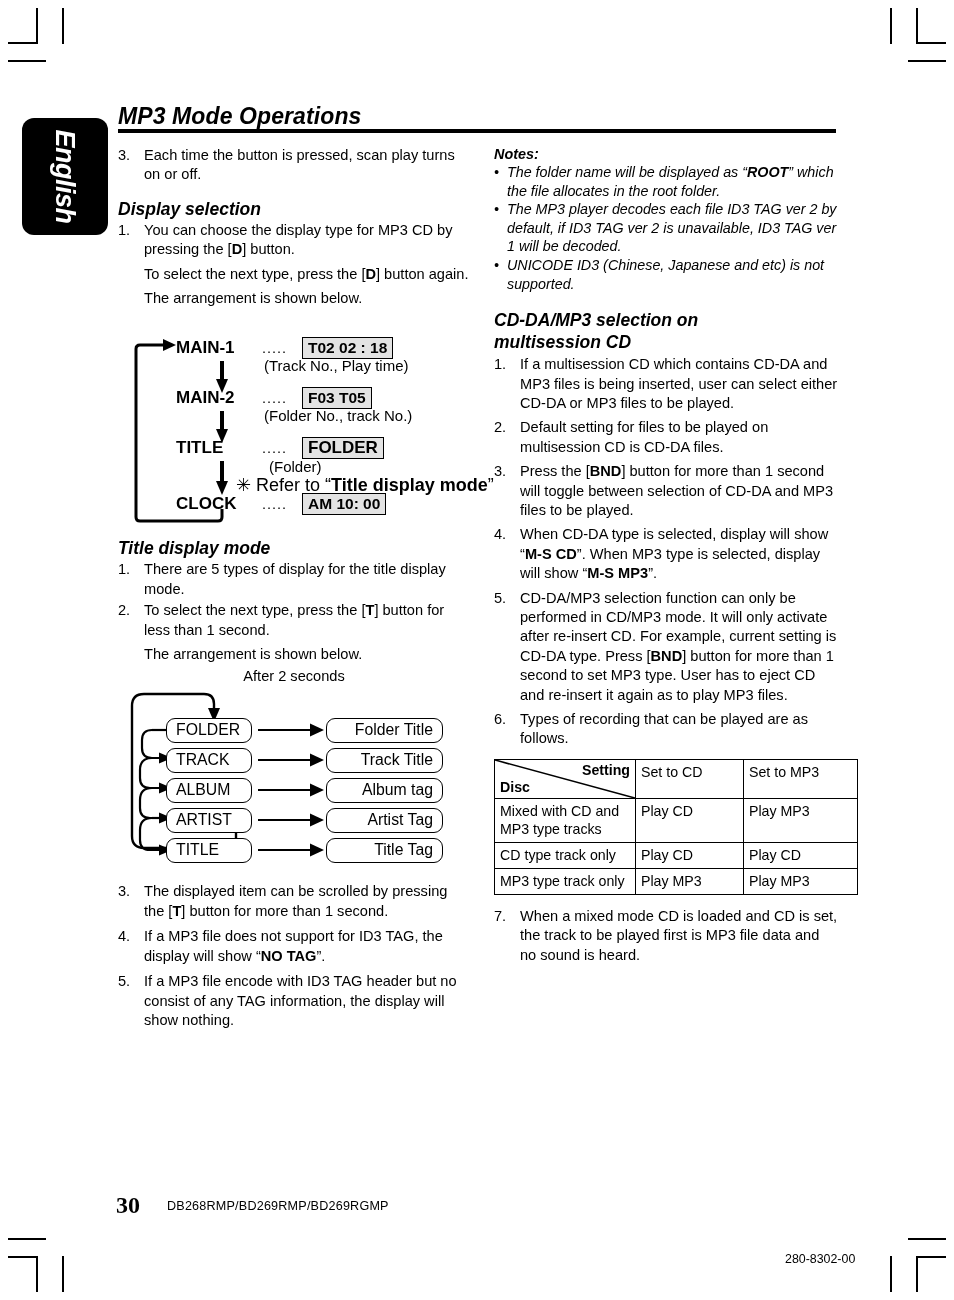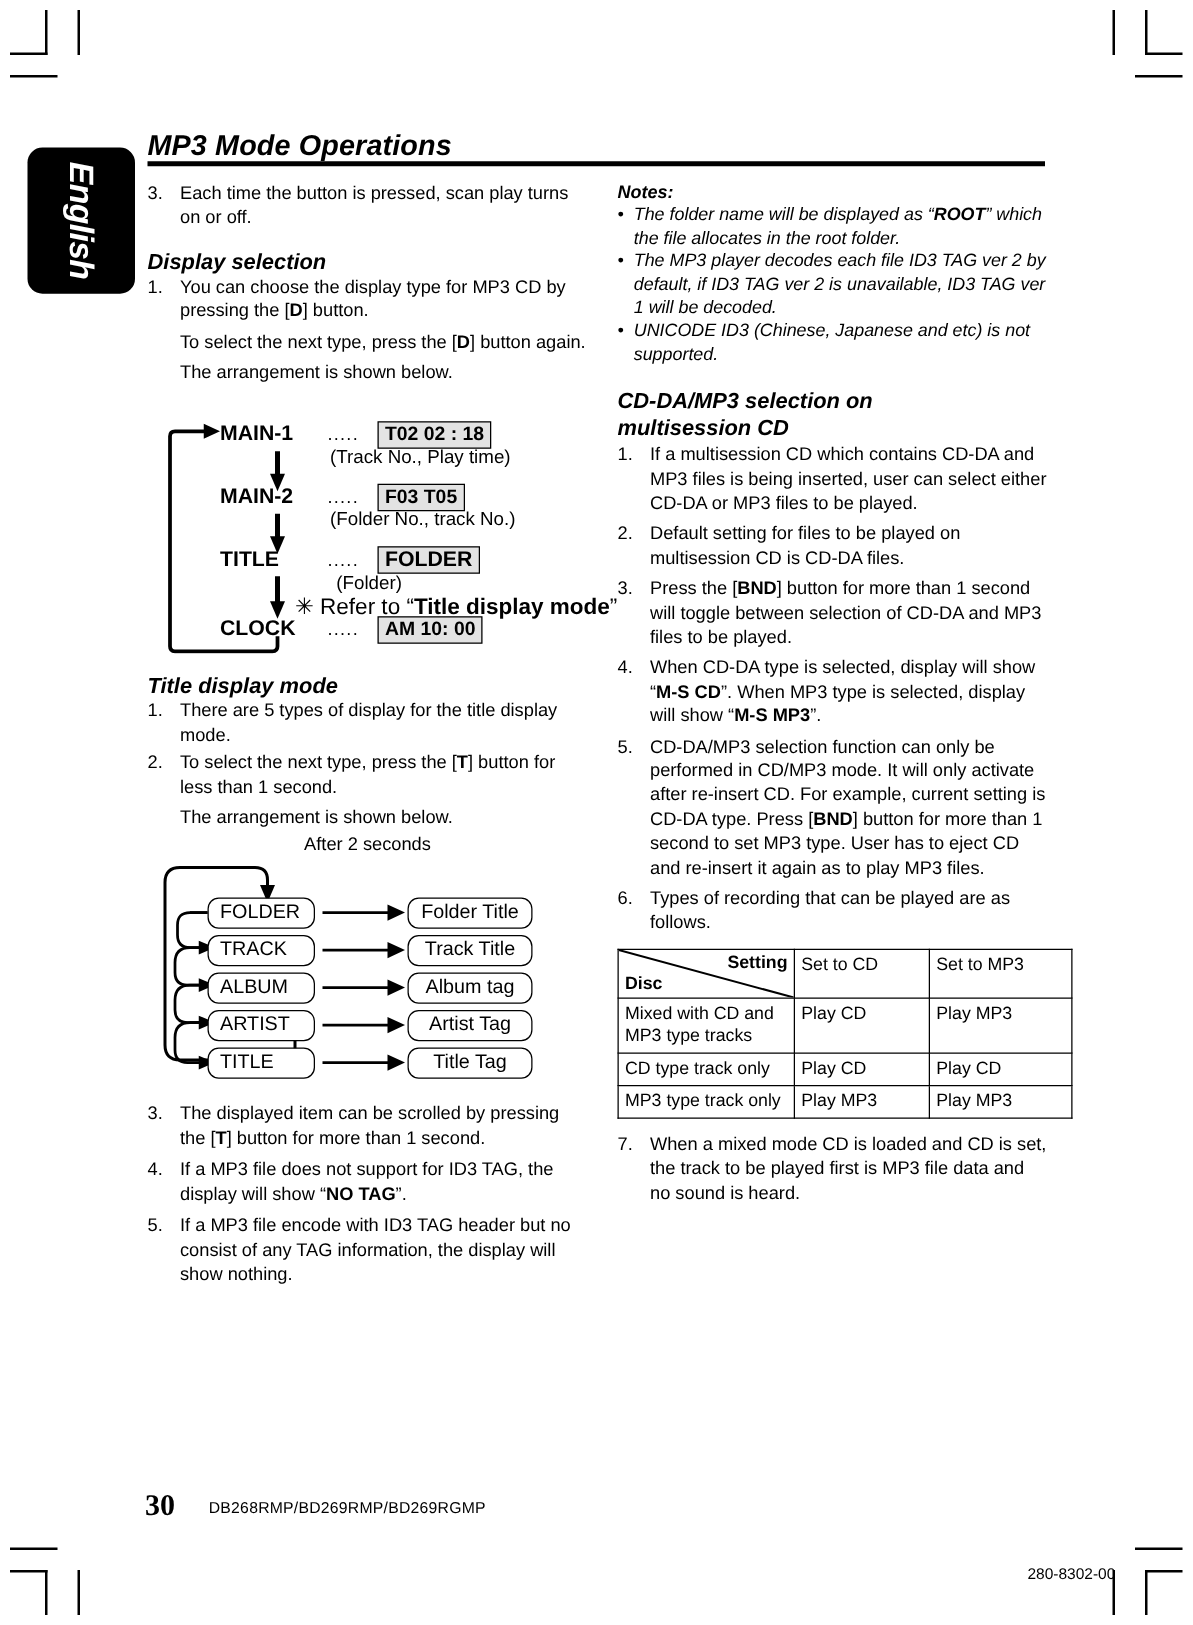--- a/index.html
+++ b/index.html
@@ -188,21 +188,21 @@
     border: 1.6px solid #000;
     border-radius: 9px;
     background: #fff;
     font-size: 15.8px;
     line-height: 18px;
     padding: 2px 9px 3px 9px;
     white-space: nowrap;
     box-sizing: border-box;
   }
   .rbox.left { left: 48px; width: 86px; text-align: left; }
-  .rbox.right { left: 208px; width: 100px; text-align: center; }
+  .rbox.right { left: 208px; width: 117px; text-align: right; }
 
   
   .rec-table {
     border-collapse: collapse;
     margin-top: 10px;
     width: 340px;
     table-layout: fixed;
     border-radius: 16px;
   }
   .rec-table td, .rec-table th {
@@ -253,21 +253,21 @@
   .model-nos {
     position: absolute;
     left: 167px;
     top: 1199px;
     font-size: 12.6px;
     letter-spacing: 0.2px;
     font-family: "Liberation Sans", sans-serif;
   }
   .doc-code {
     position: absolute;
-    left: 822px;
+    left: 785px;
     top: 1252px;
     font-size: 12.4px;
   }
 </style>
 </head>
 <body>
 
 <div class="cropmark" style="left:36px; top:8px; width:2px; height:36px;"></div>
 <div class="cropmark" style="left:62px; top:8px; width:2px; height:36px;"></div>
 <div class="cropmark" style="left:8px; top:42px; width:30px; height:2px;"></div>

